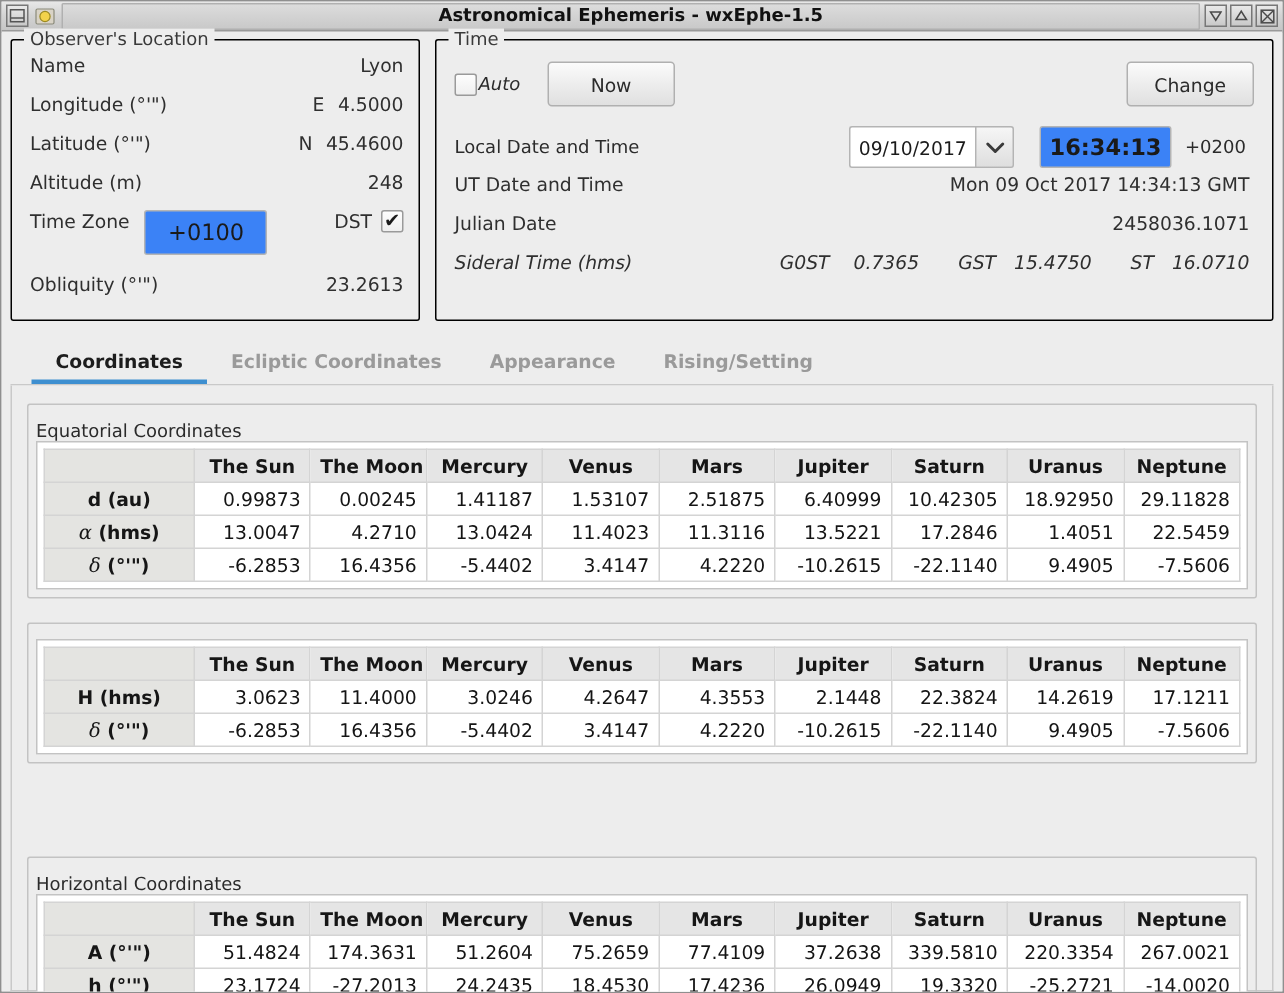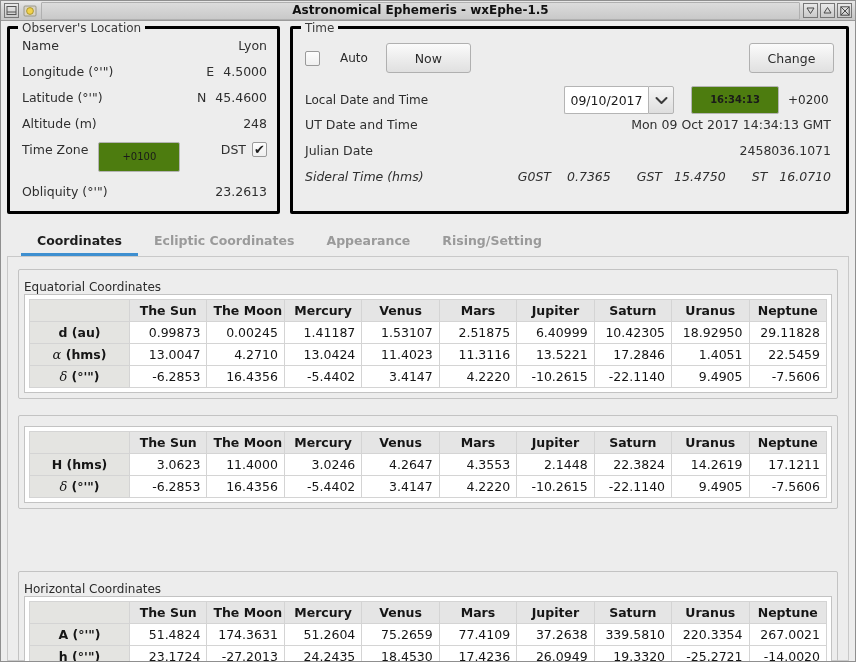--- a/index.html
+++ b/index.html
@@ -78,21 +78,21 @@
     position: absolute;
     top: 21px; left: 0; right: 0; bottom: 0;
     background: #ededed;
     padding: 4px 6px 0 6px;
     box-sizing: border-box;
   }
 
   
   .group {
     position: relative;
-    border: 3px solid #000000;
+    border: 1px solid #000000;
     border-radius: 2px;
     margin: 0;
     background: transparent;
     box-sizing: border-box;
   }
   .group > .legend {
     position: absolute;
     top: -8px;
     left: 8px;
     background: #ededed;
@@ -124,25 +124,25 @@
     padding: 0 10px 0 12px;
     white-space: nowrap;
   }
   .kvrow .k { font-size: 12.5px; color: #2f2f2f; }
   .kvrow .spacer { flex: 1; }
   .kvrow .v { font-size: 12.5px; color: #2f2f2f; text-align: right; }
   .kvrow .pre { font-size: 12.5px; color: #2f2f2f; margin-right: 9px; }
 
   
   .textfield {
-    background: #4d7c0f;
+    background: #3b82f6;
     border: 1px solid #b4b4b4;
     border-radius: 2px;
     text-align: center;
-    font-size: 10px;
+    font-size: 15px;
     color: #1a1a1a;
     box-sizing: border-box;
     line-height: 1;
     display: flex;
     align-items: center;
     justify-content: center;
   }
   #tz-field { width: 82px; height: 30px; }
 
   
@@ -389,21 +389,21 @@
 
       <div class="group" id="time-group">
         <div class="legend">Time</div>
 
         <div style="height:12px"></div>
 
         <div style="display:flex; align-items:center; padding:0 12px 0 12px; height:34px;">
           <span class="cb">
               <span class="mark"></span>
             </span>
-          <span class="k" style="margin-left:20px;">Auto</span>
+          <span class="k" style="margin-left:1px;font-style:italic;">Auto</span>
           <div class="btn" style="width:85px;height:30px;margin-left:18px;">Now</div>
           <span class="spacer" style="flex:1"></span>
           <div class="btn" style="width:85px;height:30px;">Change</div>
         </div>
 
         <div style="height:8px"></div>
 
         <div style="display:flex; align-items:center; padding:0 12px 0 12px; height:34px;">
           <span class="k">Local Date and Time</span>
           <span style="flex:1"></span>

